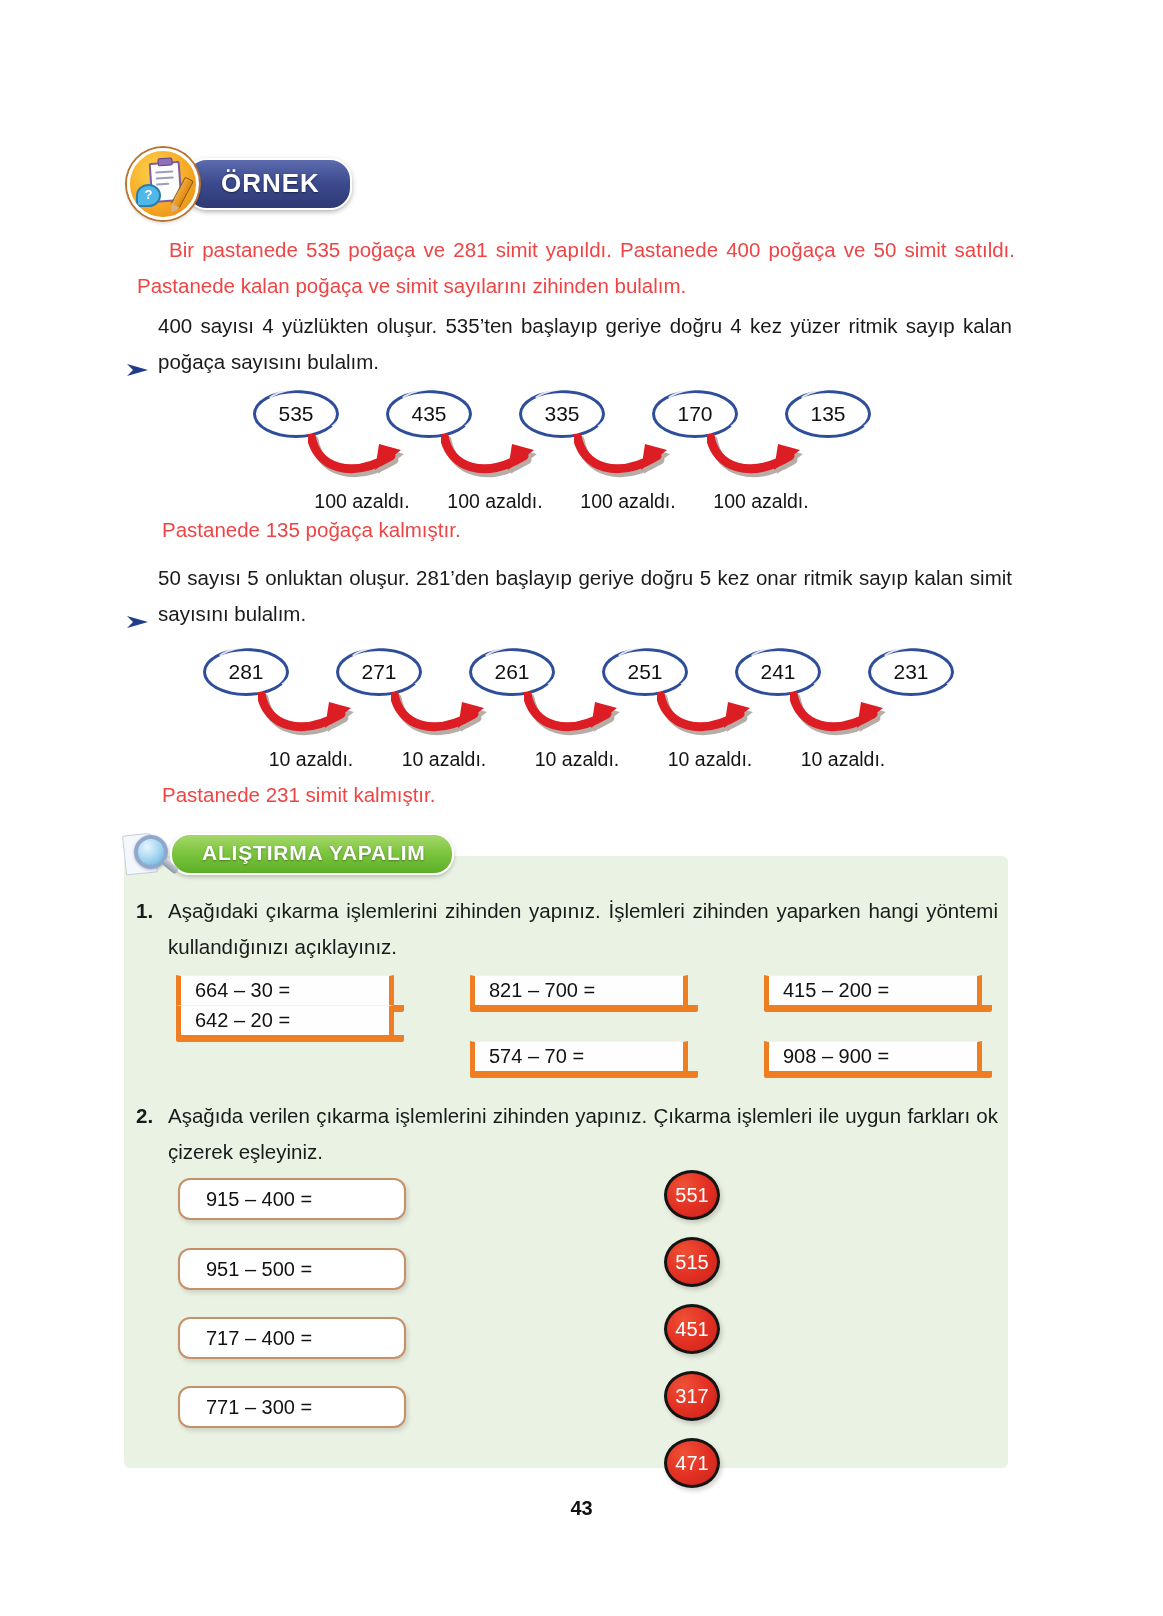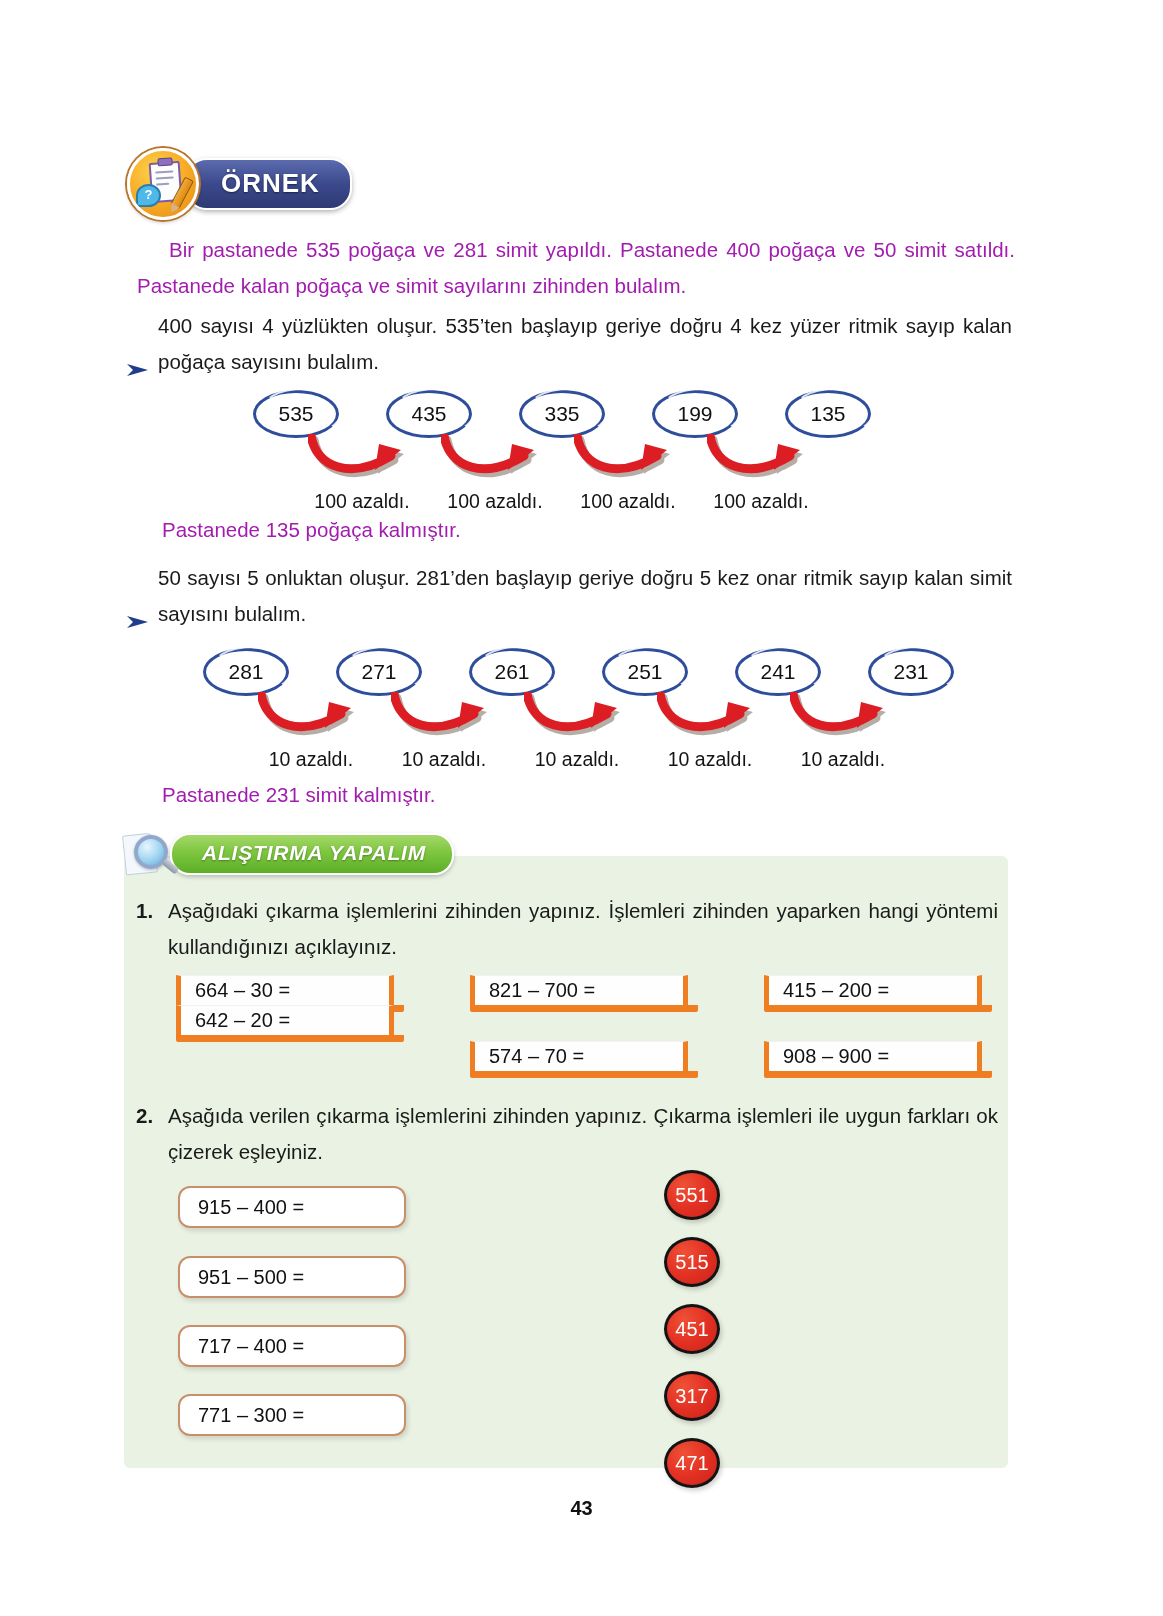--- a/index.html
+++ b/index.html
@@ -126,21 +126,21 @@
     text-shadow: 0 1px 2px rgba(0,0,0,.5);
     height: 34px;
     line-height: 34px;
   }
 
   
   .para {
     position: absolute;
     font-size: 20.5px;
     line-height: 36px;
-    color: #a21caf;
+    color: #ef4444;
     text-align: justify;
   }
   .intro {
     left: 137px;
     top: 232px;
     width: 878px;
     text-indent: 32px;
   }
   .bullet-row {
     position: absolute;
@@ -277,21 +277,20 @@
   .alistirma-pill {
     margin-left: -12px;
     background: linear-gradient(180deg,#a5d86a 0%, #7ec63f 45%, #5cae27 100%);
     border: 2px solid #ffffff;
     border-radius: 20px;
     box-shadow: 0 2px 4px rgba(0,0,0,.22);
     padding: 4px 26px 6px 30px;
     color: #ffffff;
     font-size: 21px;
     font-weight: bold;
-    font-style: italic;
     letter-spacing: .8px;
     text-shadow: 0 1px 2px rgba(0,0,0,.35);
     height: 28px;
     line-height: 28px;
   }
 
   .q-row {
     position: absolute;
     display: flex;
     align-items: flex-start;
@@ -355,23 +354,22 @@
     width: 228px;
     height: 42px;
     background: #ffffff;
     border: 2px solid #c8906a;
     border-radius: 12px;
     box-sizing: border-box;
     font-size: 20px;
     color: #111111;
     display: flex;
     align-items: center;
-    padding-left: 18px;
+    padding-left: 26px;
     box-shadow: 2px 3px 4px rgba(120,110,100,.22);
-    margin-top: 8px;
   }
   .circle-ans {
     position: absolute;
     width: 56px;
     height: 50px;
     border-radius: 50%;
     background: radial-gradient(circle at 34% 28%, #ef5136 0%, #e23023 52%, #c9231a 100%);
     border: 3px solid #141414;
     box-sizing: border-box;
     color: #ffffff;
@@ -421,21 +419,21 @@
       </svg>
     </div>
     <div class="bullet-text">400 sayısı 4 yüzlükten oluşur. 535’ten başlayıp geriye doğru 4 kez yüzer ritmik sayıp kalan poğaça sayısını bulalım.</div>
   </div>
 
   <div class="chain chain1">
     <div class="chain-row">
       <div class="oval" style="left:0px">535</div>
       <div class="oval" style="left:133px">435</div>
       <div class="oval" style="left:266px">335</div>
-      <div class="oval" style="left:399px">199</div>
+      <div class="oval" style="left:399px">170</div>
       <div class="oval" style="left:532px">135</div>
 
       <svg class="chain-arrow" style="left:55px;  top:44px" viewBox="0 0 104 56">
         <path d="M6 6 C12 38, 46 50, 86 26" stroke="#b5ada6" stroke-width="9" fill="none" stroke-linecap="round"></path>
         <path d="M70 40 L96 20 L74 14 Z" fill="#b5ada6"></path>
         <path d="M3 2 C9 34, 43 46, 83 22" stroke="#dd1d24" stroke-width="9" fill="none" stroke-linecap="round"></path>
         <path d="M67 36 L93 16 L71 10 Z" fill="#dd1d24"></path>
       </svg>
       <svg class="chain-arrow" style="left:188px; top:44px" viewBox="0 0 104 56">
         <path d="M6 6 C12 38, 46 50, 86 26" stroke="#b5ada6" stroke-width="9" fill="none" stroke-linecap="round"></path>

